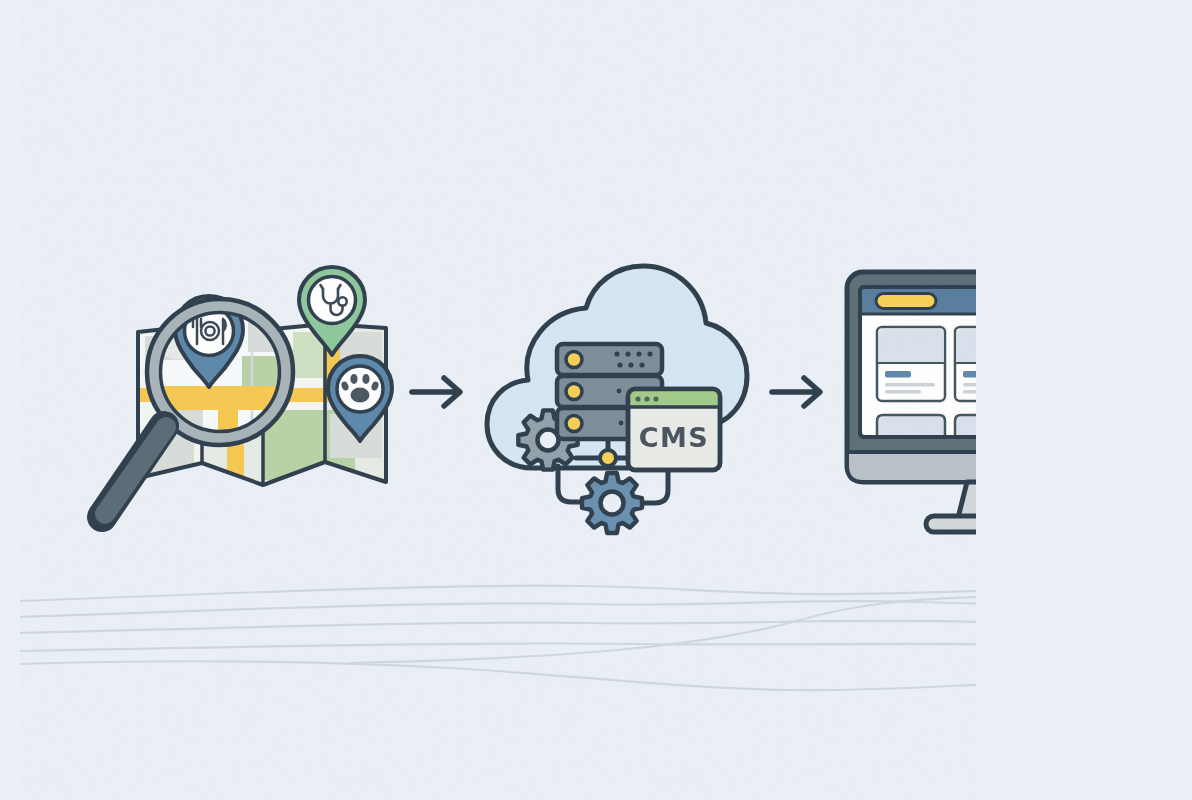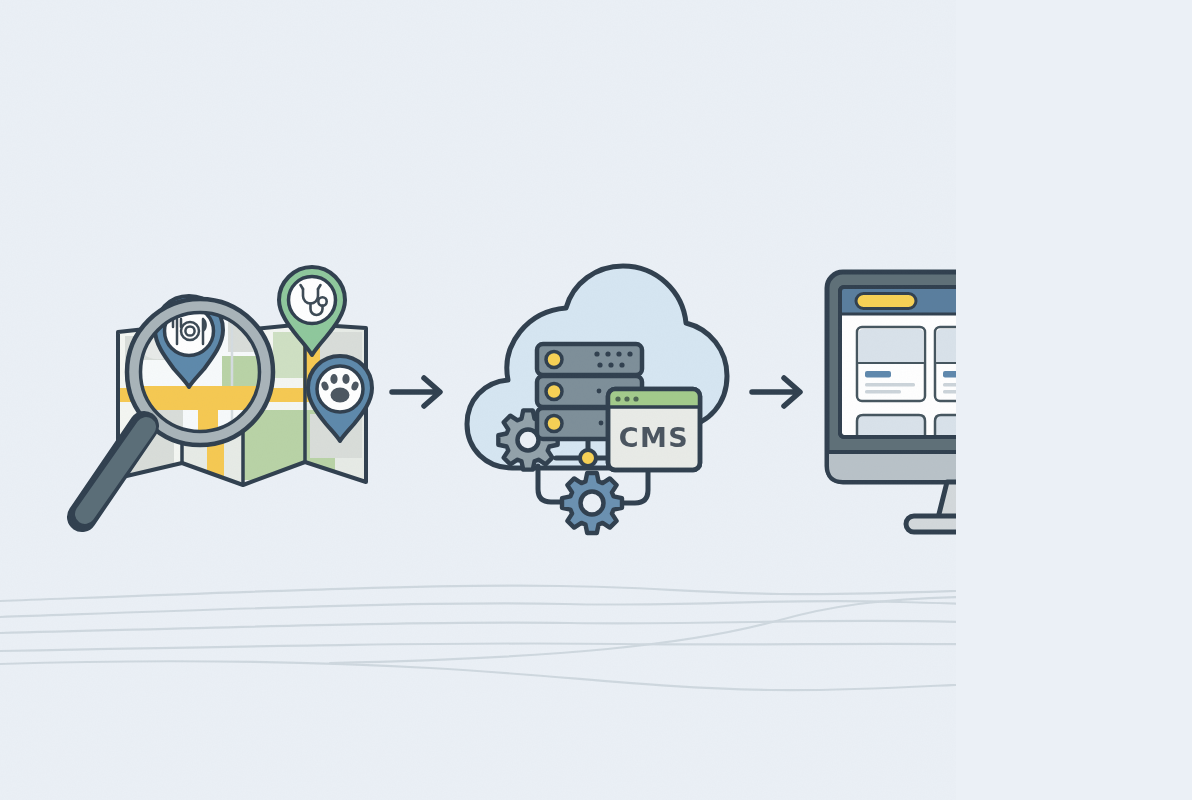--- a/index.html
+++ b/index.html
@@ -10,21 +10,21 @@
     --pin-blue:#5e89ab; --pin-green:#8fc89c; --glyph:#3d4a55;
     --cloud:#d6e6f2; --server:#7e8f99; --light:#f7d155;
     --cms-green:#a3cb8b; --cms-body:#e9ebe7; --cms-text:#4b5560; --cms-dot:#4e6653;
     --gear-gray:#93a2aa; --gear-blue:#6b91b1;
     --frame:#5f7078; --chin:#b9c2c8; --screenhead:#5a7e9e; --pill:#d3dce3;
     --card:#d9e2ea; --card-title:#5f88ad; --card-line:#ccd4da; --card-ink:#46565f;
     --stand:#d3d8db; --wave:#c9d3da;
   }
   html,body{margin:0;padding:0;background:var(--bg);}
   .stage{width:956px;height:800px;overflow:hidden;position:relative;background:var(--bg);
-         font-family:"DejaVu Sans","Liberation Sans",sans-serif;}
+         font-family:"DejaVu Sans","Liberation Sans",sans-serif;margin-left:20px;}
   svg{display:block;}
   path,rect,circle,ellipse,line,polygon,polyline{stroke-linejoin:round;stroke-linecap:round;}
   .cms-text{font-family:"DejaVu Sans","Liberation Sans",sans-serif;font-weight:bold;
             font-size:27px;letter-spacing:1.5px;fill:var(--cms-text);}
 </style>
 </head>
 <body>
 
 <div class="stage">
 <svg width="1192" height="800" viewBox="0 0 1192 800">

